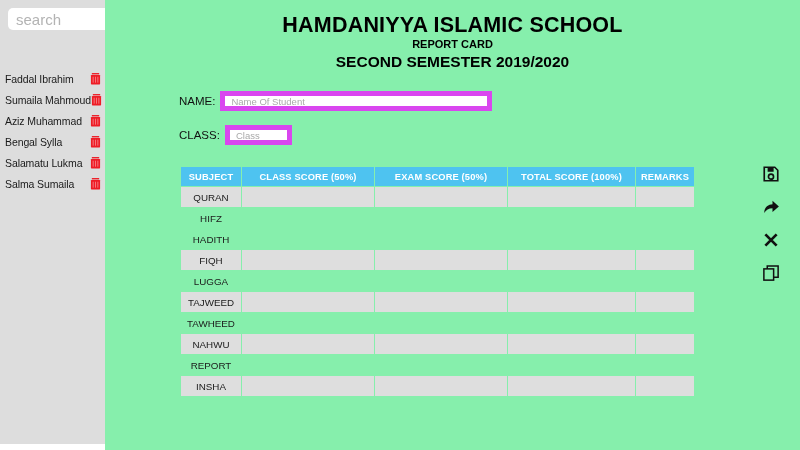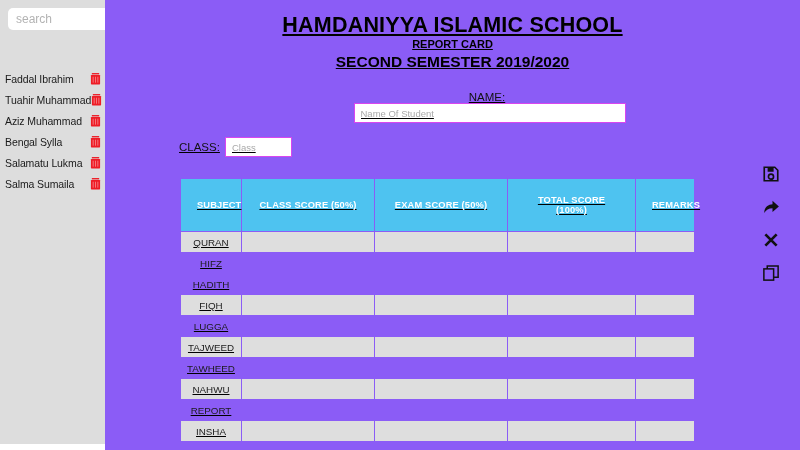--- a/index.html
+++ b/index.html
@@ -24,21 +24,21 @@
     position: absolute;
     left: 8px; top: 8px;
     width: 97px; height: 22px;
   }
   .search-input {
     width: 105px; height: 22px;
     border: none;
     border-radius: 5px;
     background: #ffffff;
     font-family: "Liberation Sans", sans-serif;
-    font-size: 12px;
+    font-size: 15px;
     color: #333;
     padding: 0 8px;
     outline: none;
   }
   .search-input::placeholder { color: #b3b3b3; }
 
   .student-list {
     position: absolute;
     left: 0; top: 73px;
     width: 105px;
@@ -63,22 +63,21 @@
     width: 11px; height: 12px;
     display: block;
     cursor: pointer;
   }
 
   
   .main {
     position: absolute;
     left: 105px; top: 0;
     width: 695px; height: 450px;
-    background: #8b5cf6;
-    text-decoration: underline;
+    background: #86efac;
   }
   .titles {
     text-align: center;
     padding-top: 12px;
   }
   .title-main {
     font-size: 21.5px;
     font-weight: bold;
     color: #000;
     letter-spacing: 0.2px;
@@ -95,31 +94,31 @@
     font-weight: bold;
     color: #000;
     line-height: 1.28;
   }
 
   .field-row {
     display: flex;
     align-items: center;
     padding-left: 74px;
   }
-  .field-row.name-row { margin-top: 20px; flex-direction: column; }
+  .field-row.name-row { margin-top: 20px; }
   .field-row.class-row { margin-top: 14px; }
   .field-label {
     font-size: 11.5px;
     color: #111;
     margin-right: 5px;
     white-space: nowrap;
   }
   .text-input {
     height: 20px;
-    border: 1px solid #d946ef;
+    border: 5px solid #d946ef;
     background: #fff;
     font-family: "Liberation Sans", sans-serif;
     font-size: 9.5px;
     color: #333;
     padding: 0 6px;
     outline: none;
   }
   .text-input::placeholder { color: #a9a9a9; }
   .name-input { width: 272px; }
   .class-input { width: 67px; }
@@ -136,21 +135,21 @@
     table-layout: fixed;
   }
   table.report th {
     background: #4ec3f0;
     color: #ffffff;
     font-size: 9.3px;
     font-weight: bold;
     height: 19px;
     letter-spacing: 0.15px;
     text-align: center;
-    padding: 16px;
+    padding: 4px;
   }
   table.report td.subject-cell {
     font-size: 9.8px;
     color: #1b1b1b;
     height: 20px;
     text-align: center;
     padding: 0;
     background: transparent;
   }
   table.report td.score-cell {
@@ -200,21 +199,21 @@
         <svg class="trash-icon" viewBox="0 0 24 26">
           <rect x="4" y="0" width="16" height="3" fill="#ee1c25"></rect>
           <rect x="2" y="4" width="20" height="21" rx="1.5" fill="#ee1c25"></rect>
           <rect x="6" y="8" width="1.6" height="13" fill="#ffffff" opacity="0.55"></rect>
           <rect x="11.2" y="8" width="1.6" height="13" fill="#ffffff" opacity="0.55"></rect>
           <rect x="16.4" y="8" width="1.6" height="13" fill="#ffffff" opacity="0.55"></rect>
         </svg>
       </div>
 
       <div class="student-row">
-        <span class="student-name">Tuahir Muhammad</span>
+        <span class="student-name">Sumaila Mahmoud</span>
         <svg class="trash-icon" viewBox="0 0 24 26">
           <rect x="4" y="0" width="16" height="3" fill="#ee1c25"></rect>
           <rect x="2" y="4" width="20" height="21" rx="1.5" fill="#ee1c25"></rect>
           <rect x="6" y="8" width="1.6" height="13" fill="#ffffff" opacity="0.55"></rect>
           <rect x="11.2" y="8" width="1.6" height="13" fill="#ffffff" opacity="0.55"></rect>
           <rect x="16.4" y="8" width="1.6" height="13" fill="#ffffff" opacity="0.55"></rect>
         </svg>
       </div>
 
       <div class="student-row">

